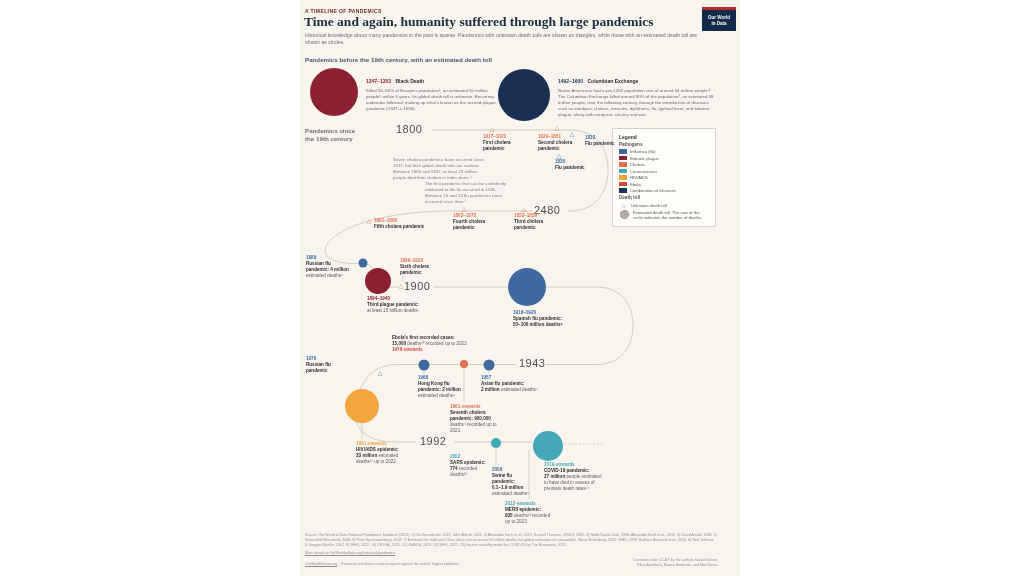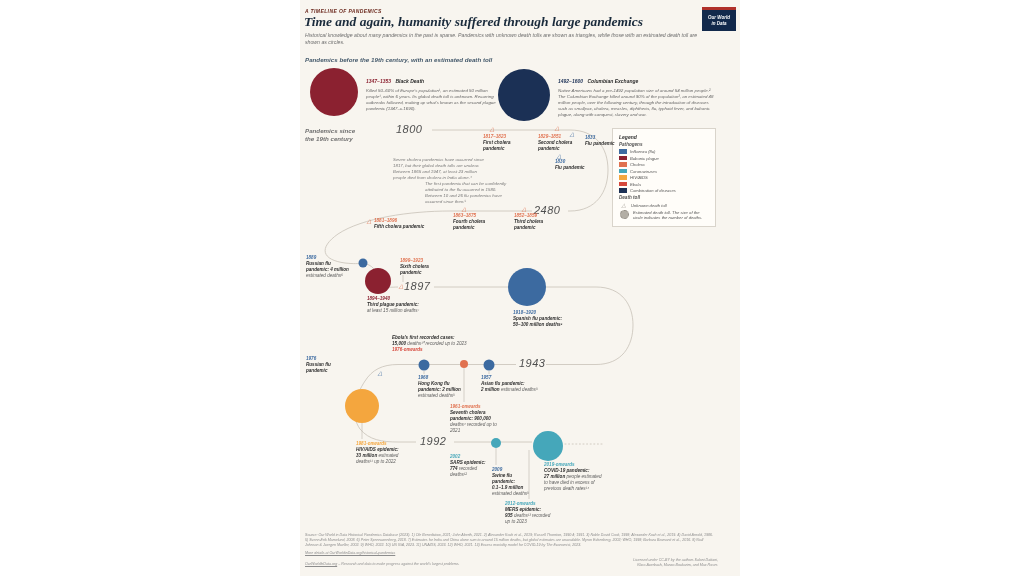--- a/index.html
+++ b/index.html
@@ -38,21 +38,21 @@
         align-items:center;justify-content:center;}
   #logo span{color:#fff;font-size:4.5px;font-weight:bold;line-height:1.2;}
   .src{font-size:3.6px;color:#8d8d8d;line-height:1.4;}
   .link{text-decoration:underline;}
   svg{position:absolute;left:0;top:0;}
 </style>
 </head>
 <body>
 
 <div id="stage">
- <div id="panel" style="background: rgb(248, 245, 239); font-style: italic;">
+ <div id="panel" style="background: rgb(248, 245, 239);">
 
   <div class="abs kicker" style="left:5px;top:8px;">A TIMELINE OF PANDEMICS</div>
   <div class="abs title" style="left:4px;top:14px;">Time and again, humanity suffered through large pandemics</div>
   <div class="abs subtitle" style="left:5px;top:32px;width:396px;">Historical knowledge about many pandemics in the past is sparse. Pandemics with unknown death tolls are shown as triangles, while those with an estimated death toll are shown as circles.</div>
   <div id="logo">
     <span>Our World</span>
     <span>in Data</span>
   </div>
 
   <div class="abs sechead" style="left:5px;top:56px;">Pandemics before the 19th century, with an estimated death toll</div>
@@ -131,21 +131,21 @@
       <line x1="124" y1="371" x2="124" y2="374"></line>
       <line x1="189" y1="371" x2="189" y2="374"></line>
       <line x1="62" y1="423" x2="62" y2="439"></line>
       <line x1="196" y1="448" x2="196" y2="465"></line>
       <line x1="229" y1="450" x2="229" y2="499"></line>
     </g>
   </svg>
 
   <div class="yr" style="left:96px;top:123px;text-align:center;">1800</div>
   <div class="yr" style="left:234px;top:204px;">2480</div>
-  <div class="yr" style="left:104px;top:280px;">1897</div>
+  <div class="yr" style="left:104px;top:280px;">1900</div>
   <div class="yr" style="left:219px;top:357px;">1943</div>
   <div class="yr" style="left:120px;top:435px;">1992</div>
 
   <div class="tri" style="left: 192px; top: 129px; color: rgb(224, 113, 79);">△</div>
   <div class="tri" style="left: 257px; top: 128px; color: rgb(224, 113, 79);">△</div>
   <div class="tri" style="left: 272px; top: 134px; color: rgb(60, 106, 160);">△</div>
   <div class="tri" style="left: 259px; top: 156px; color: rgb(60, 106, 160);">△</div>
   <div class="tri" style="left: 164px; top: 209px; color: rgb(224, 113, 79);">△</div>
   <div class="tri" style="left: 224px; top: 209px; color: rgb(224, 113, 79);">△</div>
   <div class="tri" style="left: 69px; top: 221px; color: rgb(224, 113, 79);">△</div>

